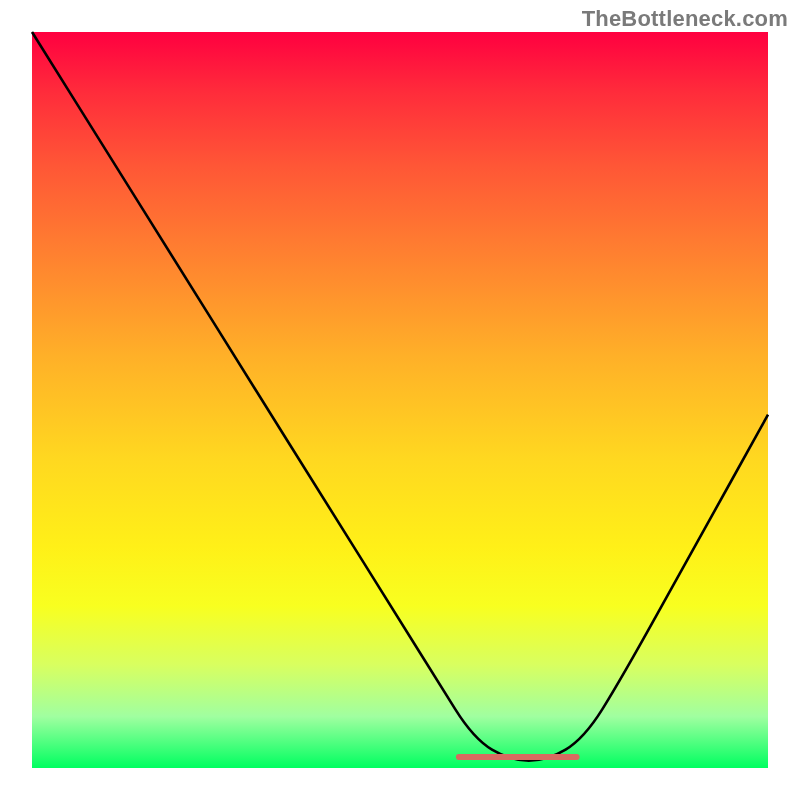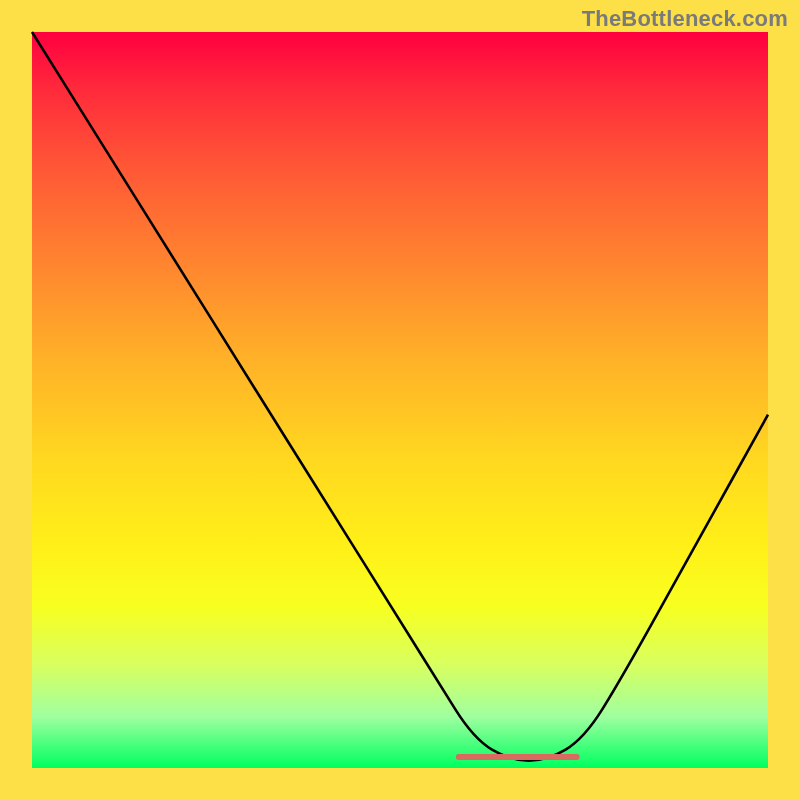--- a/index.html
+++ b/index.html
@@ -9,21 +9,21 @@
     height: 800px;
     background: #000;
     overflow: hidden;
   }
   .frame {
     position: absolute;
     left: 0;
     top: 0;
     width: 800px;
     height: 800px;
-    background: #fde047;
+    background: #ffffff;
   }
   .plot-area {
     position: absolute;
     left: 32px;
     top: 32px;
     width: 736px;
     height: 736px;
     background: linear-gradient(to bottom,
       #ff0040 0%,
       #ff2b3b 8%,

